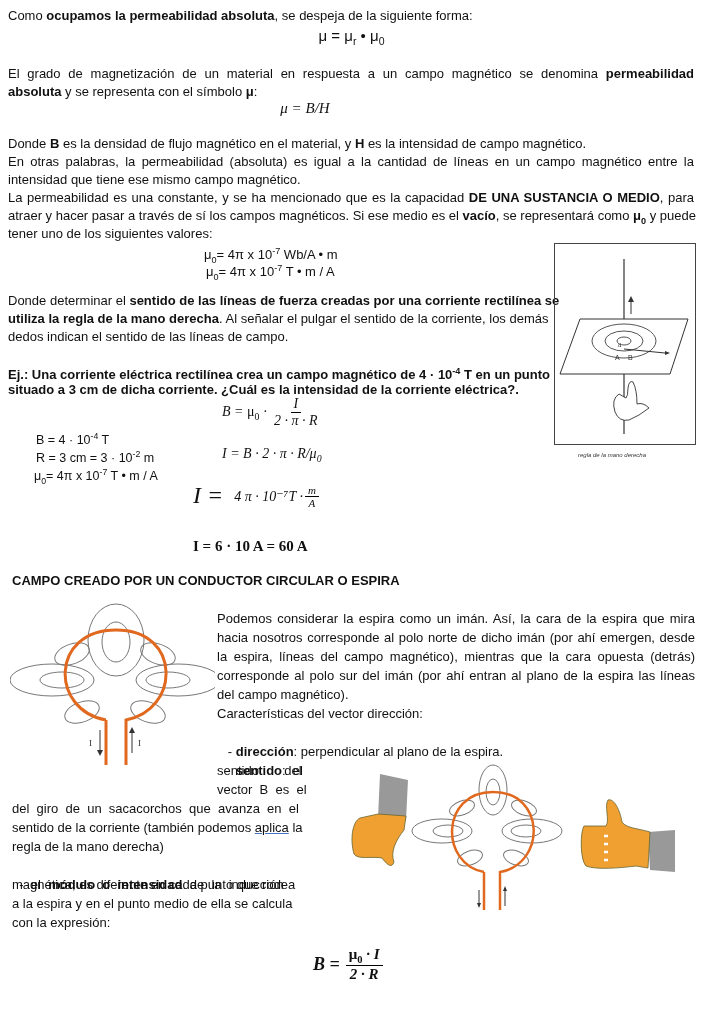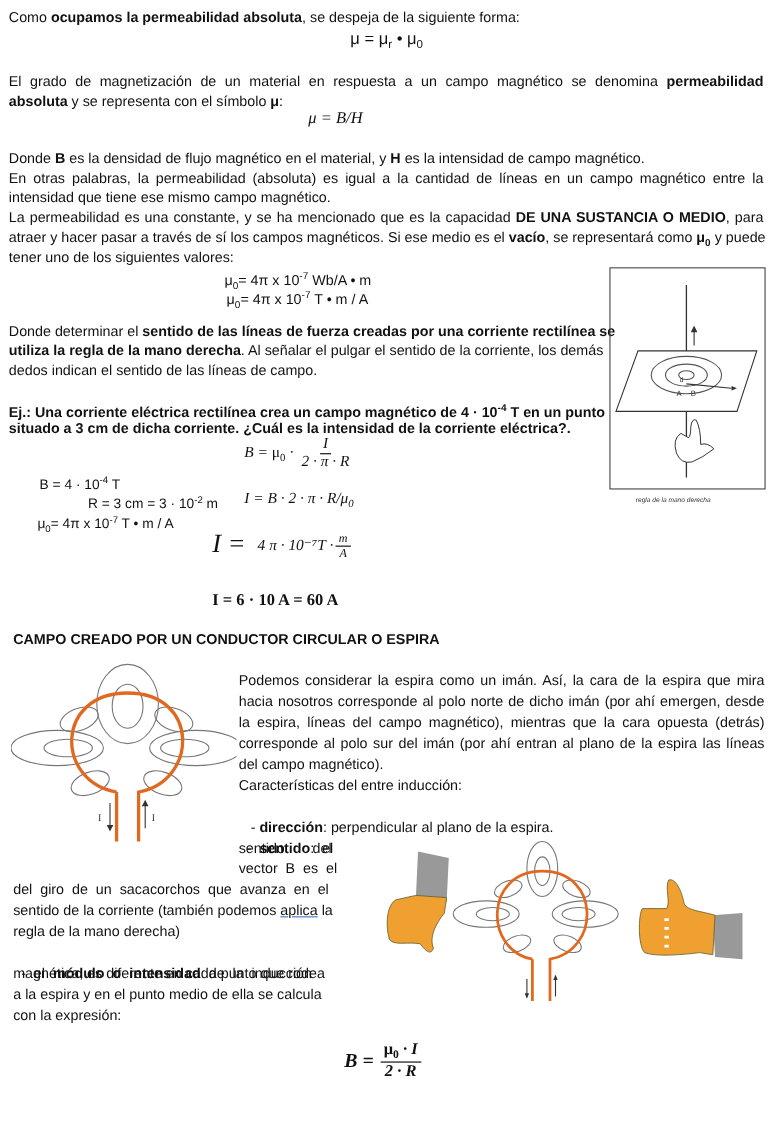--- a/index.html
+++ b/index.html
@@ -93,21 +93,21 @@
 <div class="abs serif" style="top:396px; left:222px; font-size:14px;">
   <span class="it">B = </span><span>μ</span><sub>0</sub><span> · </span><span class="frac">
       <span class="num it">I</span>
       <span class="den it">2 · π · R</span>
     </span>
 </div>
 
 <div class="abs" style="top:428px; left:36px; font-size:12.5px; line-height:17px;">
   <span>B = 4 · 10</span><sup>-4</sup><span> T</span>
 </div>
-<div class="abs" style="top:446px; left:36px; font-size:12.5px; line-height:17px;margin-left:44px;">
+<div class="abs" style="top:446px; left:36px; font-size:12.5px; line-height:17px;">
   <span>R = 3 cm = 3 · 10</span><sup>-2</sup><span> m</span>
 </div>
 <div class="abs" style="top:464px; left:34px; font-size:12.5px; line-height:17px;">
   <span>μ</span><sub>0</sub><span>= 4π x 10</span><sup>-7</sup><span> T • m / A</span>
 </div>
 <div class="abs serif it" style="top:446px; left:222px; font-size:14px;">
   <span>I = B · 2 · π · R/μ</span><sub>0</sub>
 </div>
 
 <div class="abs serif" style="top:482px; left:193px; display:flex; align-items:center;">
@@ -147,21 +147,21 @@
     <polygon points="119,133 122,127 125,133" fill="#333"></polygon>
   <text x="79" y="146" font-size="9" fill="#333" font-family="Liberation Serif, serif">I</text>
   <text x="128" y="146" font-size="9" fill="#333" font-family="Liberation Serif, serif">I</text>
 </svg>
 
 <div class="just" style="top:609px; left:217px; width:478px;">Podemos considerar la espira como un imán. Así, la cara de la espira que mira</div>
 <div class="just" style="top:628px; left:217px; width:478px;">hacia nosotros corresponde al polo norte de dicho imán (por ahí emergen, desde</div>
 <div class="just" style="top:647px; left:217px; width:478px;">la espira, líneas del campo magnético), mientras que la cara opuesta (detrás)</div>
 <div class="just" style="top:666px; left:217px; width:478px;">corresponde al polo sur del imán (por ahí entran al plano de la espira las líneas</div>
 <div class="abs" style="top:685px; left:217px; line-height:19px;">del campo magnético).</div>
-<div class="abs" style="top:704px; left:217px; line-height:19px;">Características del entre inducción:</div>
+<div class="abs" style="top:704px; left:217px; line-height:19px;">Características del vector dirección:</div>
 <div class="abs" style="top:723px; left:217px; line-height:19px; white-space:pre;">
   <span> - </span><b>dirección</b><span>: perpendicular al plano de la espira.</span>
 </div>
 <div class="abs" style="top:742px; left:217px; line-height:19px; white-space:pre;">
   <span>-  </span><b>sentido</b><span>:  el</span>
 </div>
 <div class="abs" style="top:761px; left:217px; line-height:19px; white-space:pre;">sentido       del</div>
 <div class="abs" style="top:780px; left:217px; line-height:19px; white-space:pre;">vector  B  es  el</div>
 
 <div class="abs" style="top:799px; left:12px; line-height:19px; white-space:pre;">del  giro  de  un  sacacorchos  que  avanza  en  el</div>

